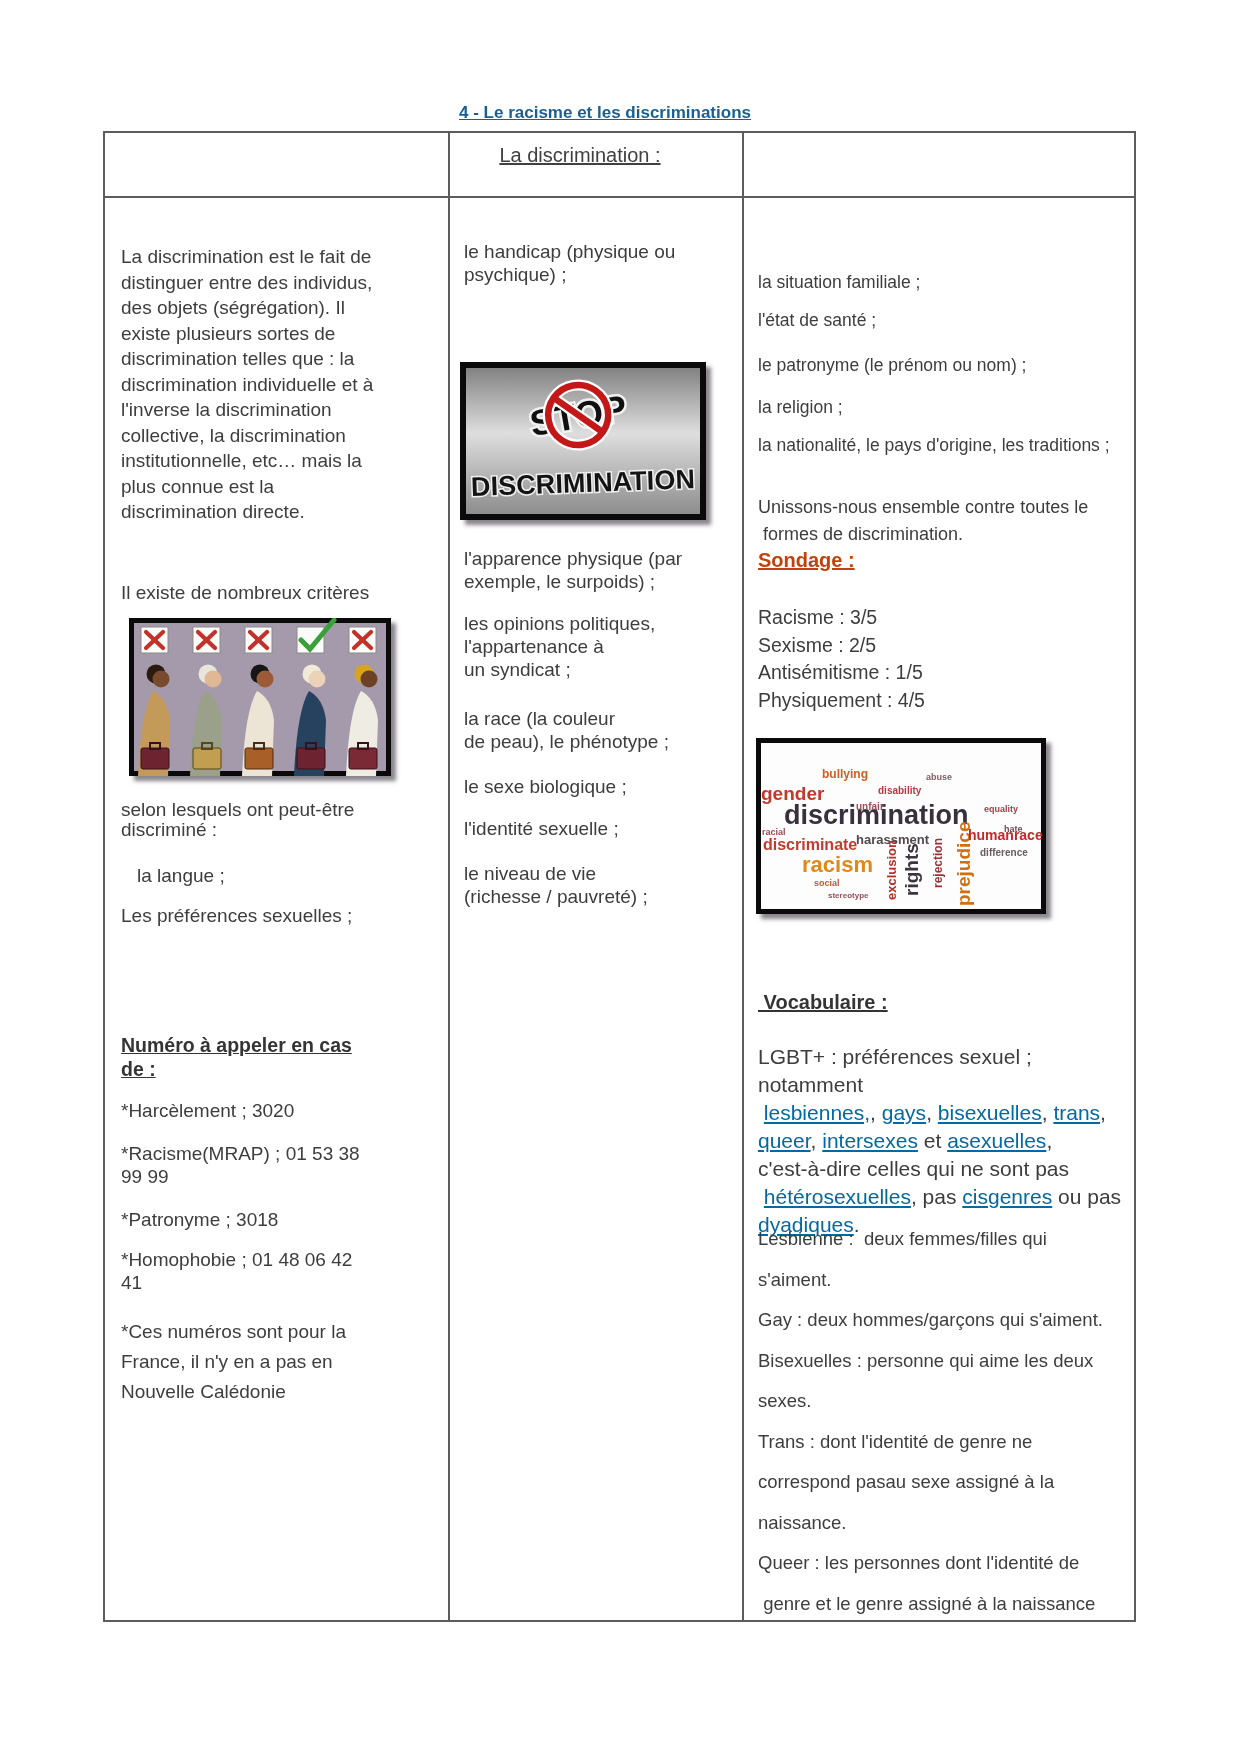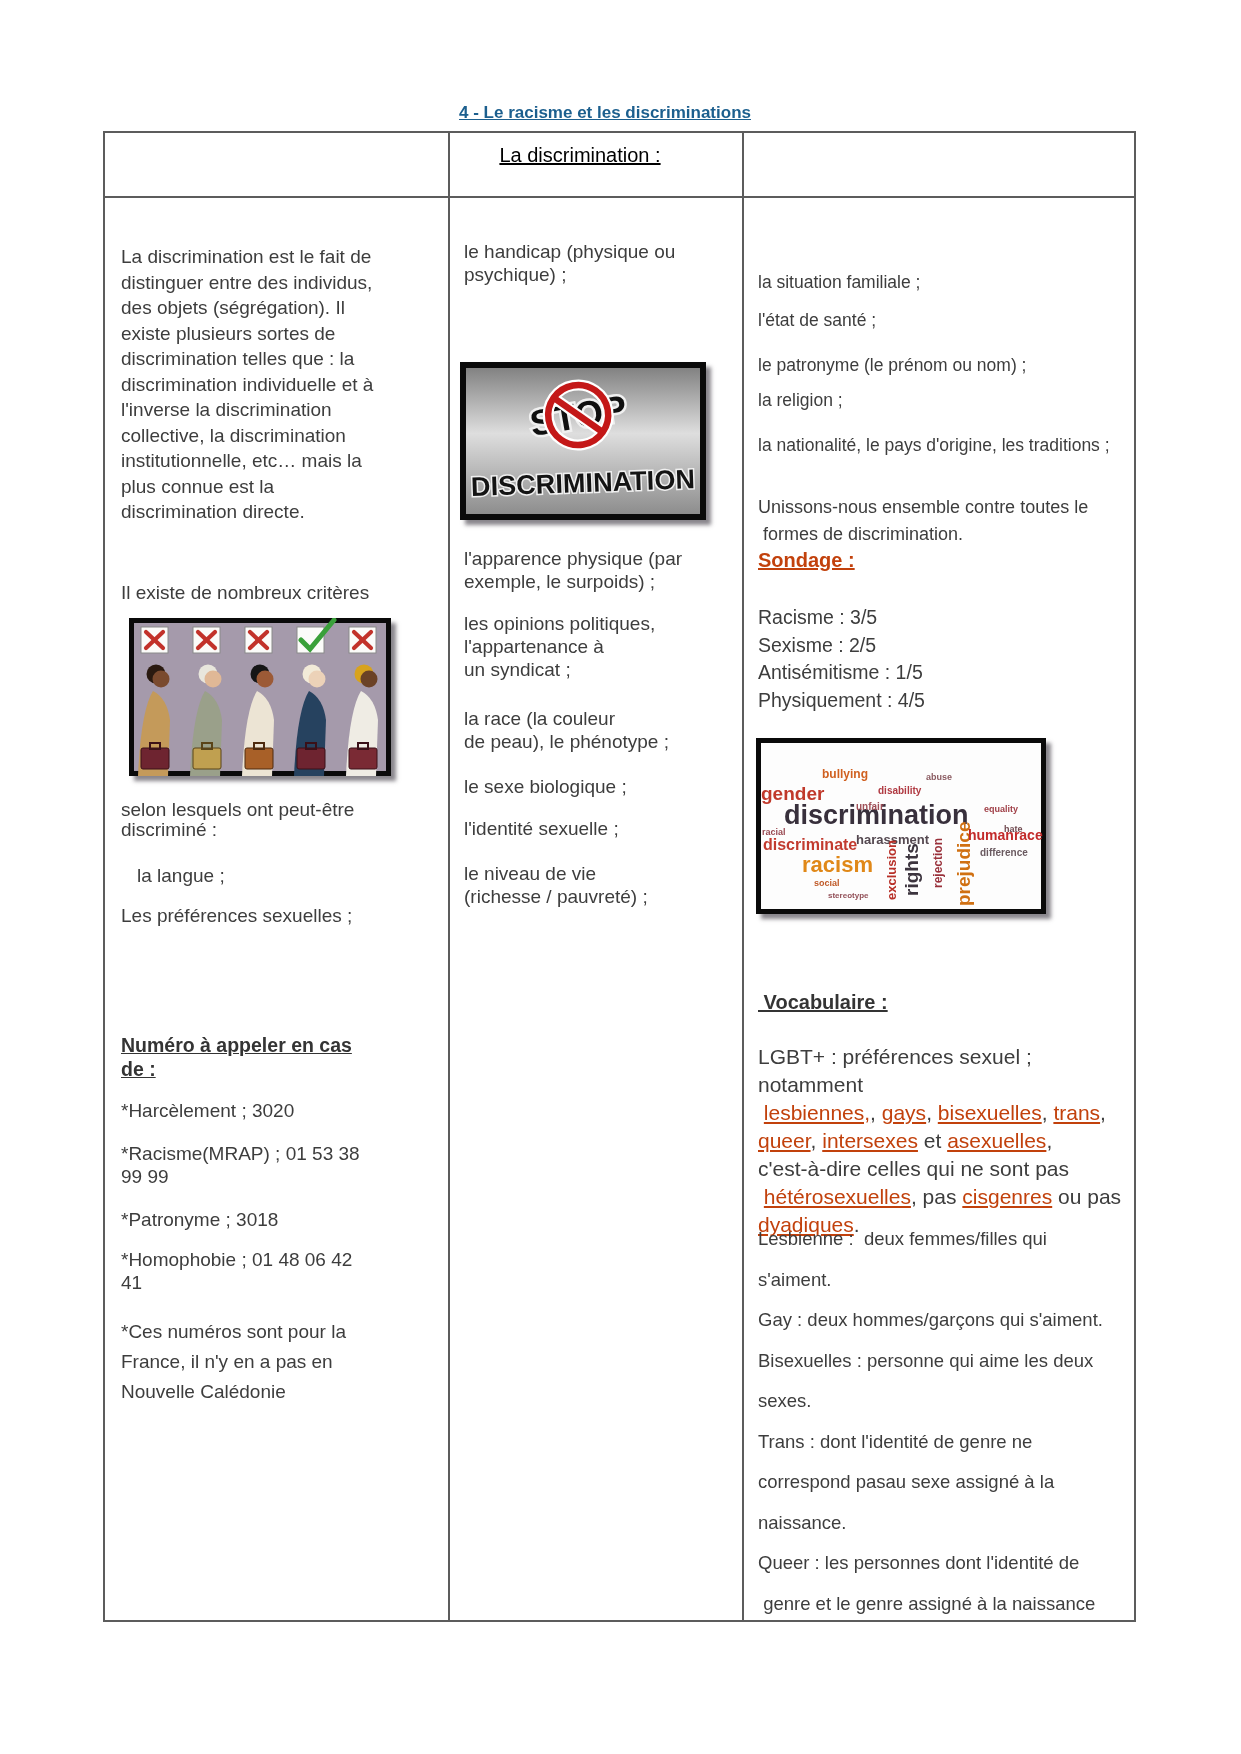--- a/index.html
+++ b/index.html
@@ -12,36 +12,36 @@
   .doc-title {
     position:absolute; top:103px; left:0; width:1210px; text-align:center;
     font-size:17px; font-weight:bold; text-decoration:underline; color:#1c5f8e;
   }
   .tbl { position:absolute; left:103px; top:131px; width:1033px; height:1491px; border:2px solid #5c5c5c; }
   .vline { position:absolute; top:0; bottom:0; width:2px; background:#5c5c5c; }
   .v1 { left:343px; } .v2 { left:637px; }
   .hline { position:absolute; left:0; right:0; top:63px; height:2px; background:#5c5c5c; }
   .hdr2 {
     position:absolute; left:345px; width:260px; top:11px; text-align:center;
-    font-size:20px; color:#000000; text-decoration:underline;
+    font-size:20px; color:#404040; text-decoration:underline;
   }
   .cell { position:absolute; top:65px; bottom:0; }
   .c1 { left:0;  width:343px; }
   .c2 { left:345px; width:292px; }
   .c3 { left:639px; width:394px; }
   .txt { position:absolute; left:16px; font-size:19px; line-height:25.5px; color:#3d3d3d; }
   .pre { white-space:pre-wrap; }
   .c2 .txt { left:14px; line-height:23px; }
   .c3 .txt { left:14px; }
   .list3 { font-size:17.5px; white-space:nowrap; line-height:22px; }
   .bu { font-weight:bold; text-decoration:underline; }
   .sv { line-height:27.5px; font-size:19.5px; }
   .defs { line-height:40.5px; font-size:18.5px; }
   .lgbt { line-height:28px; font-size:21px; width:372px; }
-  .rlink { color:#c2410c; text-decoration:underline;margin-top:28px; }
+  .rlink { color:#0369a1; text-decoration:underline;margin-top:28px; }
   .imgshadow { box-shadow:5px 5px 4px rgba(40,35,45,.55); }
   svg { display:block; position:absolute; }
   svg text { font-family:"Liberation Sans", sans-serif; }
 </style>
 </head>
 <body>
 
 <div class="page">
 
   <div class="doc-title">4 - Le racisme et les discriminations</div>
@@ -173,21 +173,21 @@
       <div class="txt" style="top:577px;">le sexe biologique ;</div>
       <div class="txt" style="top:619px;">l'identité sexuelle ;</div>
       <div class="txt pre" style="top:664px;">le niveau de vie
 (richesse / pauvreté) ;</div>
     </div>
 
     <div class="cell c3">
       <div class="txt list3" style="top:73px;">la situation familiale ;</div>
       <div class="txt list3" style="top:111px;">l'état de santé ;</div>
       <div class="txt list3" style="top:156px;">le patronyme (le prénom ou nom) ;</div>
-      <div class="txt list3" style="top:191px;">la religion ;</div>
+      <div class="txt list3" style="top:198px;">la religion ;</div>
       <div class="txt list3" style="top:236px;">la nationalité, le pays d'origine, les traditions ;</div>
 
       <div class="txt pre" style="top:296px; line-height:27px; font-size:18px;">Unissons-nous ensemble contre toutes le
  formes de discrimination.</div>
       <div class="txt bu" style="top:350px; font-size:20px; color:#c2410c;">Sondage :</div>
 
       <div class="txt sv" style="top:406px;">
         <div>Racisme : 3/5</div>
         <div>Sexisme : 2/5</div>
         <div>Antisémitisme : 1/5</div>

